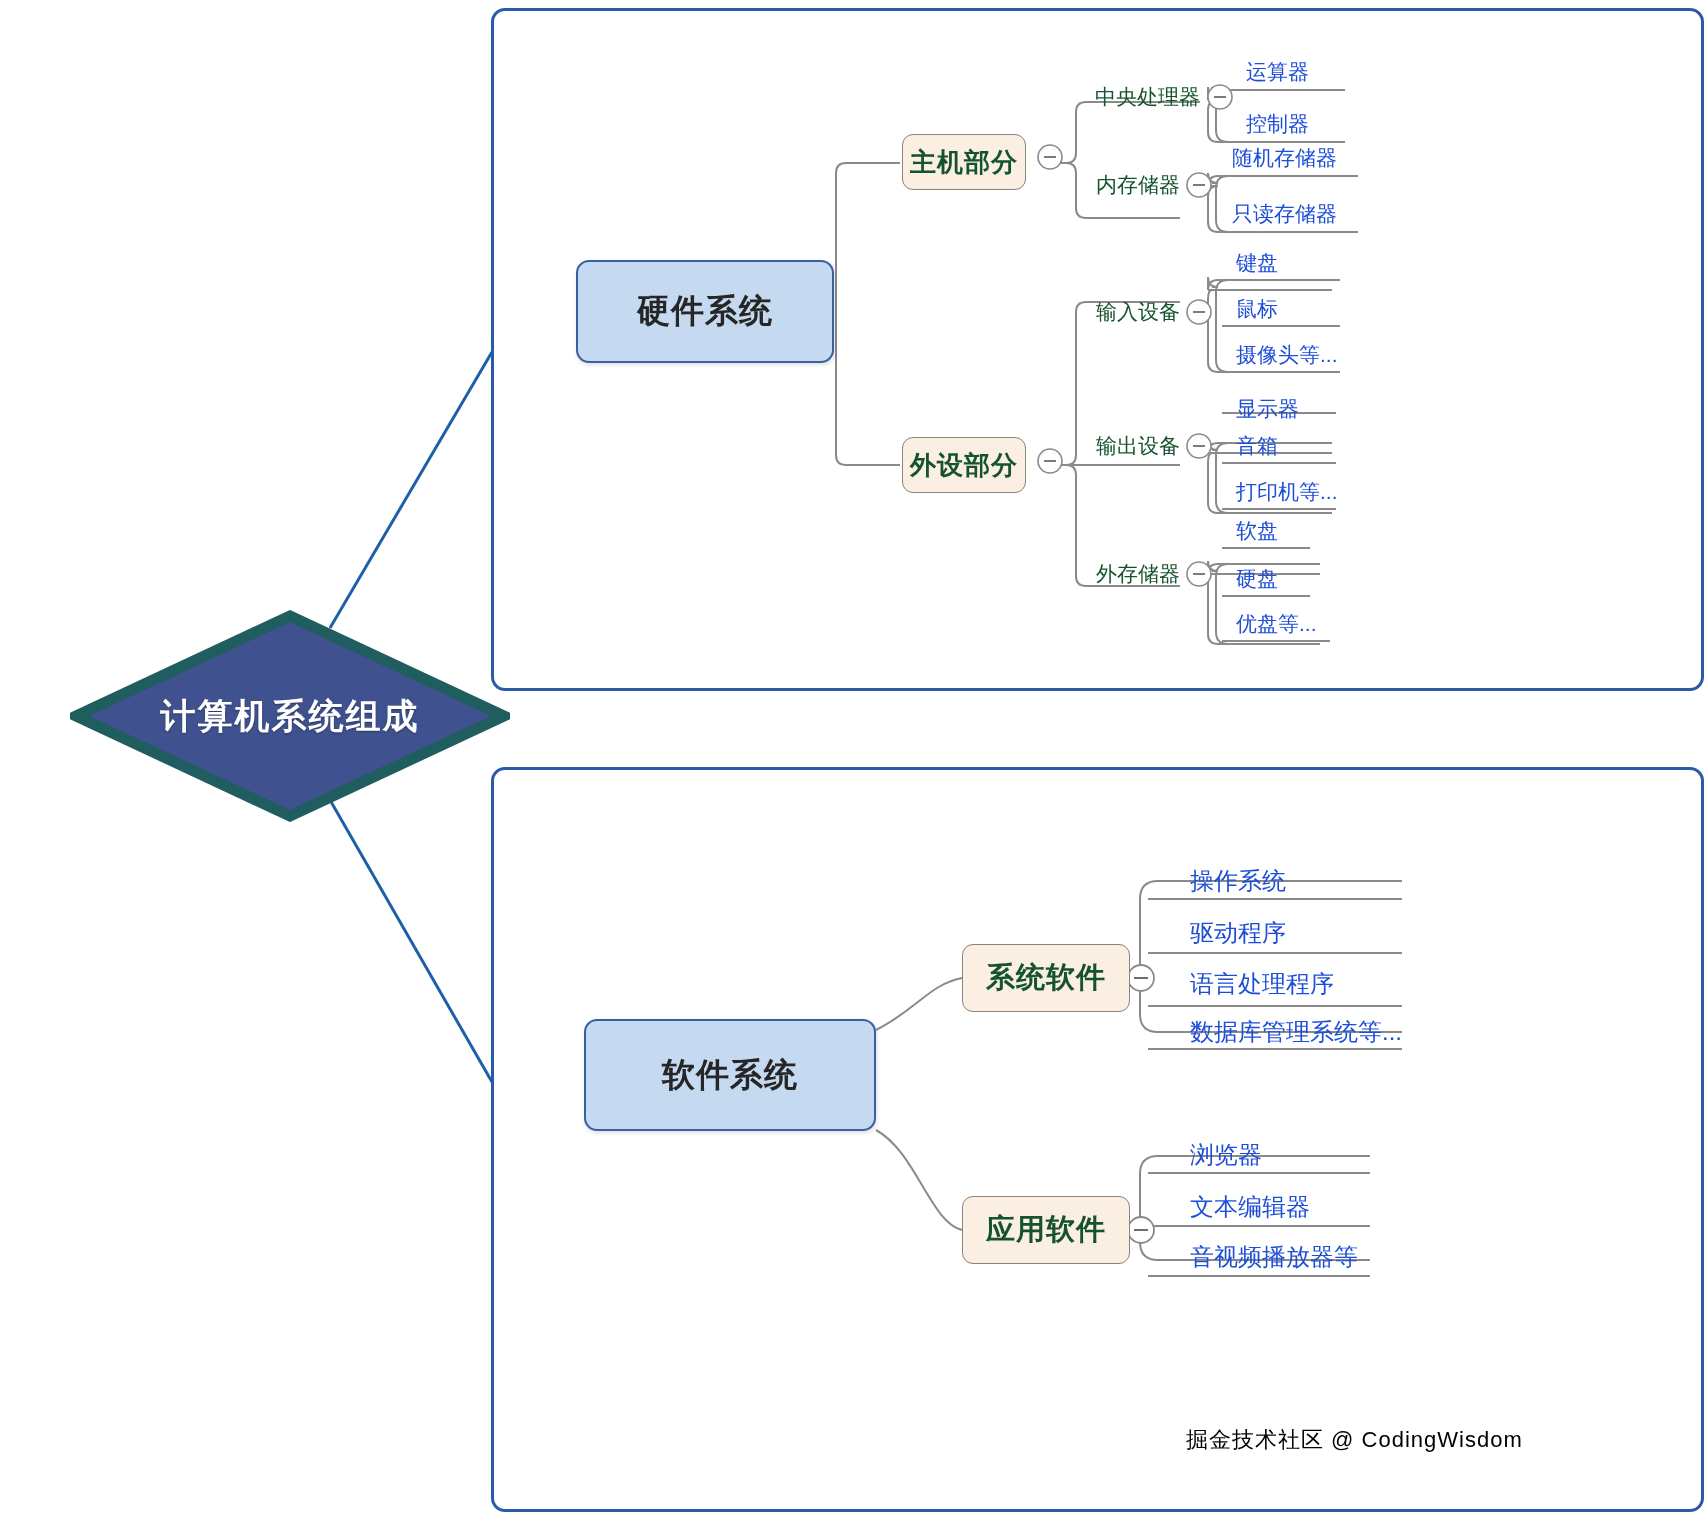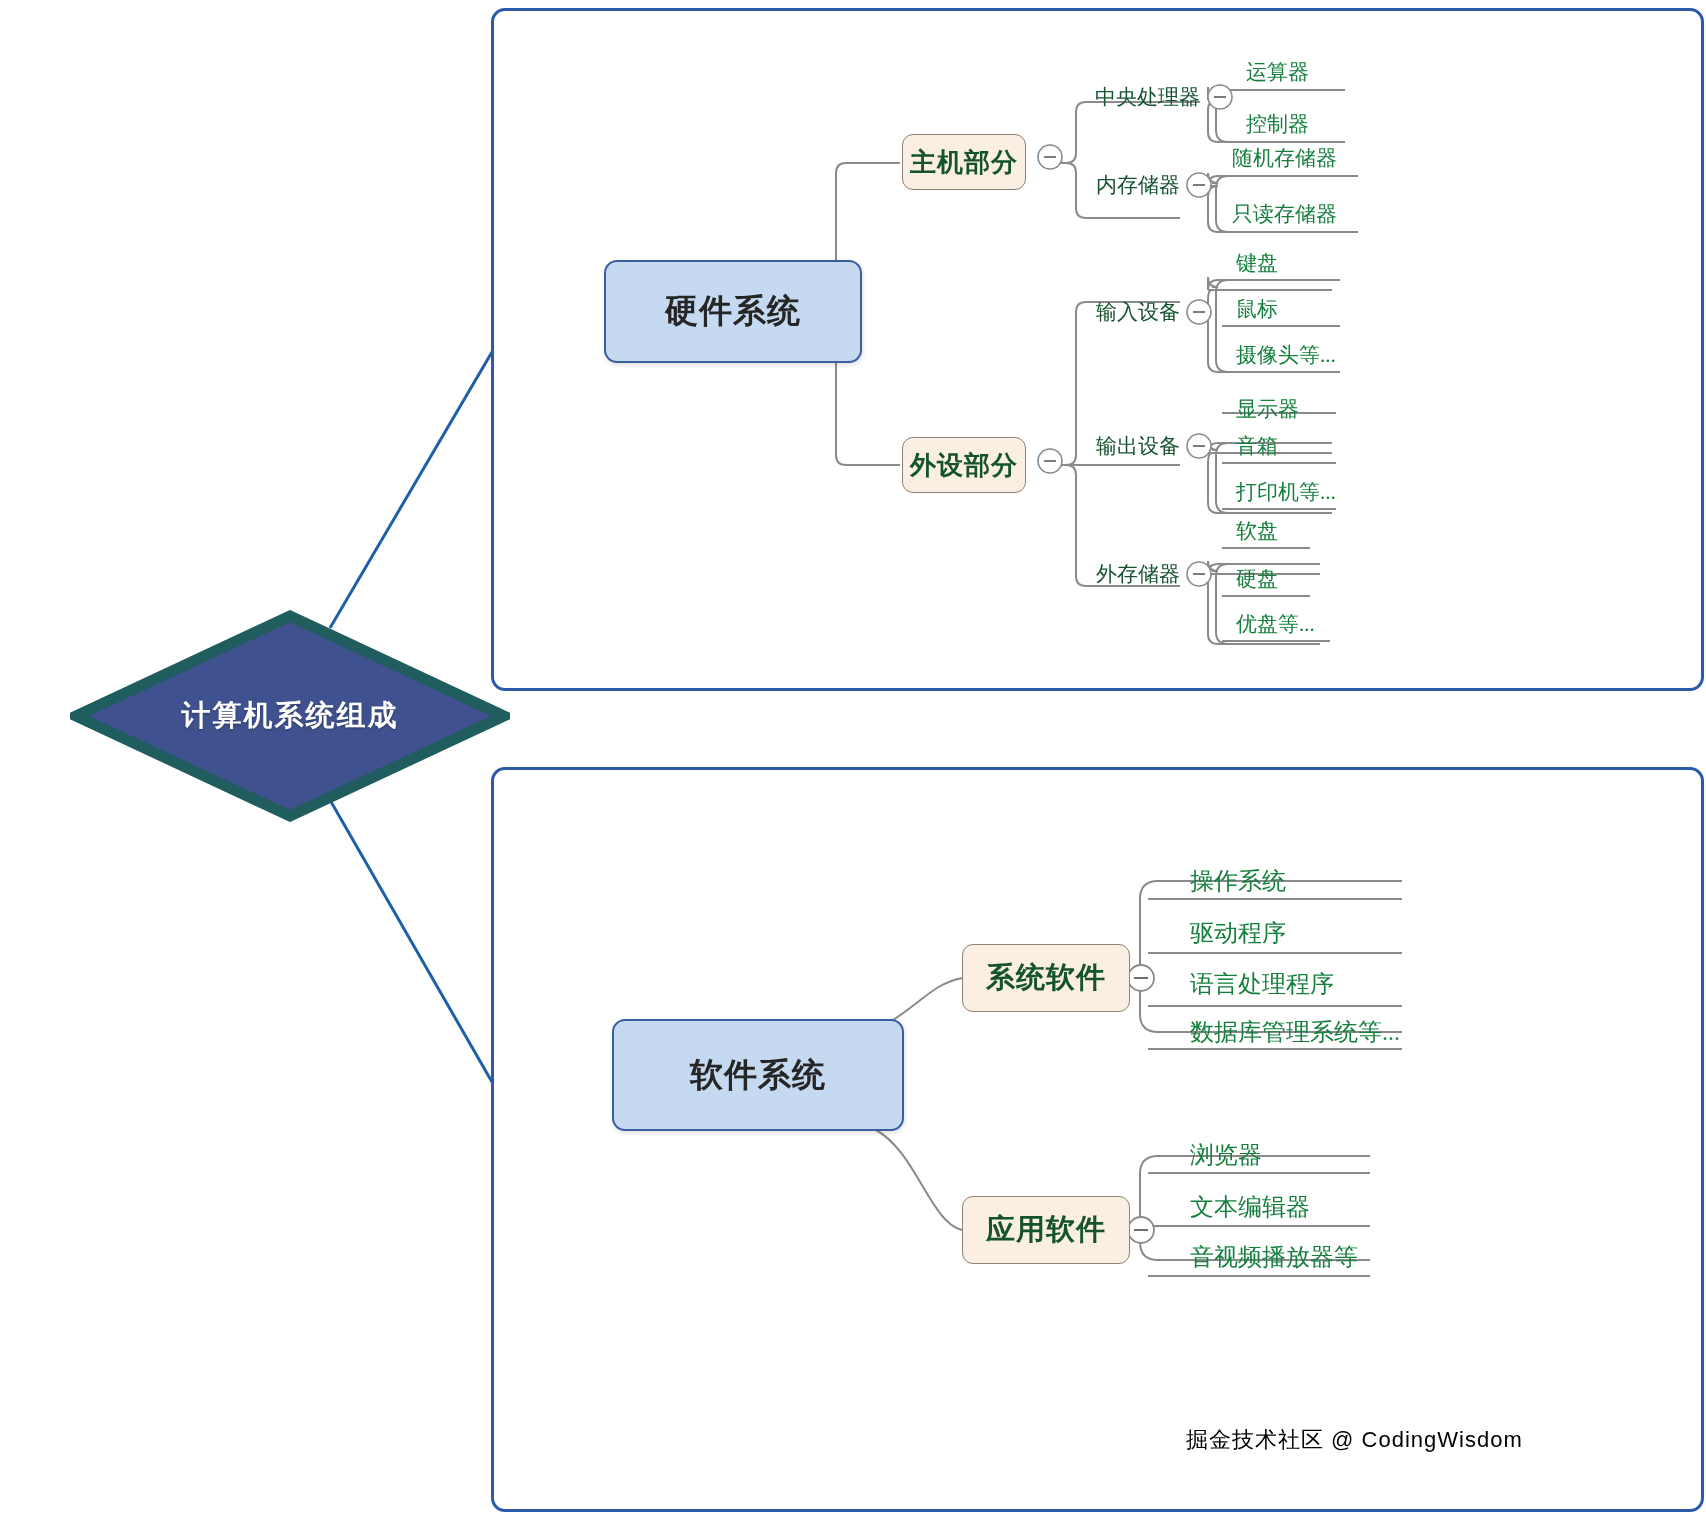--- a/index.html
+++ b/index.html
@@ -15,46 +15,44 @@
   }
   .node{
     position:absolute;box-sizing:border-box;display:flex;align-items:center;justify-content:center;
     white-space:nowrap;
   }
   
   .diamond-wrap{position:absolute;}
   .diamond-label{
     position:absolute;left:0;top:0;width:100%;height:100%;
     display:flex;align-items:center;justify-content:center;
-    color:#ffffff;font-size:29px;font-weight:700;letter-spacing:2px;
+    color:#ffffff;font-size:35px;font-weight:700;letter-spacing:2px;
     text-shadow:0 1px 2px rgba(0,0,0,.35);
   }
   
   .lvl1{
     background:#c5d9f1;border:2px solid #3a5fa0;border-radius:13px;
     color:#262626;font-size:33px;font-weight:700;letter-spacing:1px;
     box-shadow:1px 2px 4px rgba(0,0,0,.13);
-    margin-left:28px;
   }
   
   .lvl2{
     background:#fbeee2;border:1.6px solid #8c8275;border-radius:11px;
     color:#14532d;font-size:26px;font-weight:700;letter-spacing:1px;
   }
   .lvl2.sw{font-size:29px;}
   
   .lvl3{
     color:#14532d;font-size:21px;font-weight:500;background:transparent;
     justify-content:flex-end;
   }
   
   .leaf{
-    color:#15803d;font-size:21px;font-weight:500;background:transparent;
+    color:#1d4ed8;font-size:21px;font-weight:500;background:transparent;
     justify-content:flex-start;
-    font-family:Liberation Serif, serif;
   }
   .leaf.sw{font-size:24px;}
   .watermark{
     position:absolute;color:#000000;font-size:22px;letter-spacing:1px;white-space:nowrap;
   }
 </style>
 </head>
 <body>
 
 <div id="stage">

